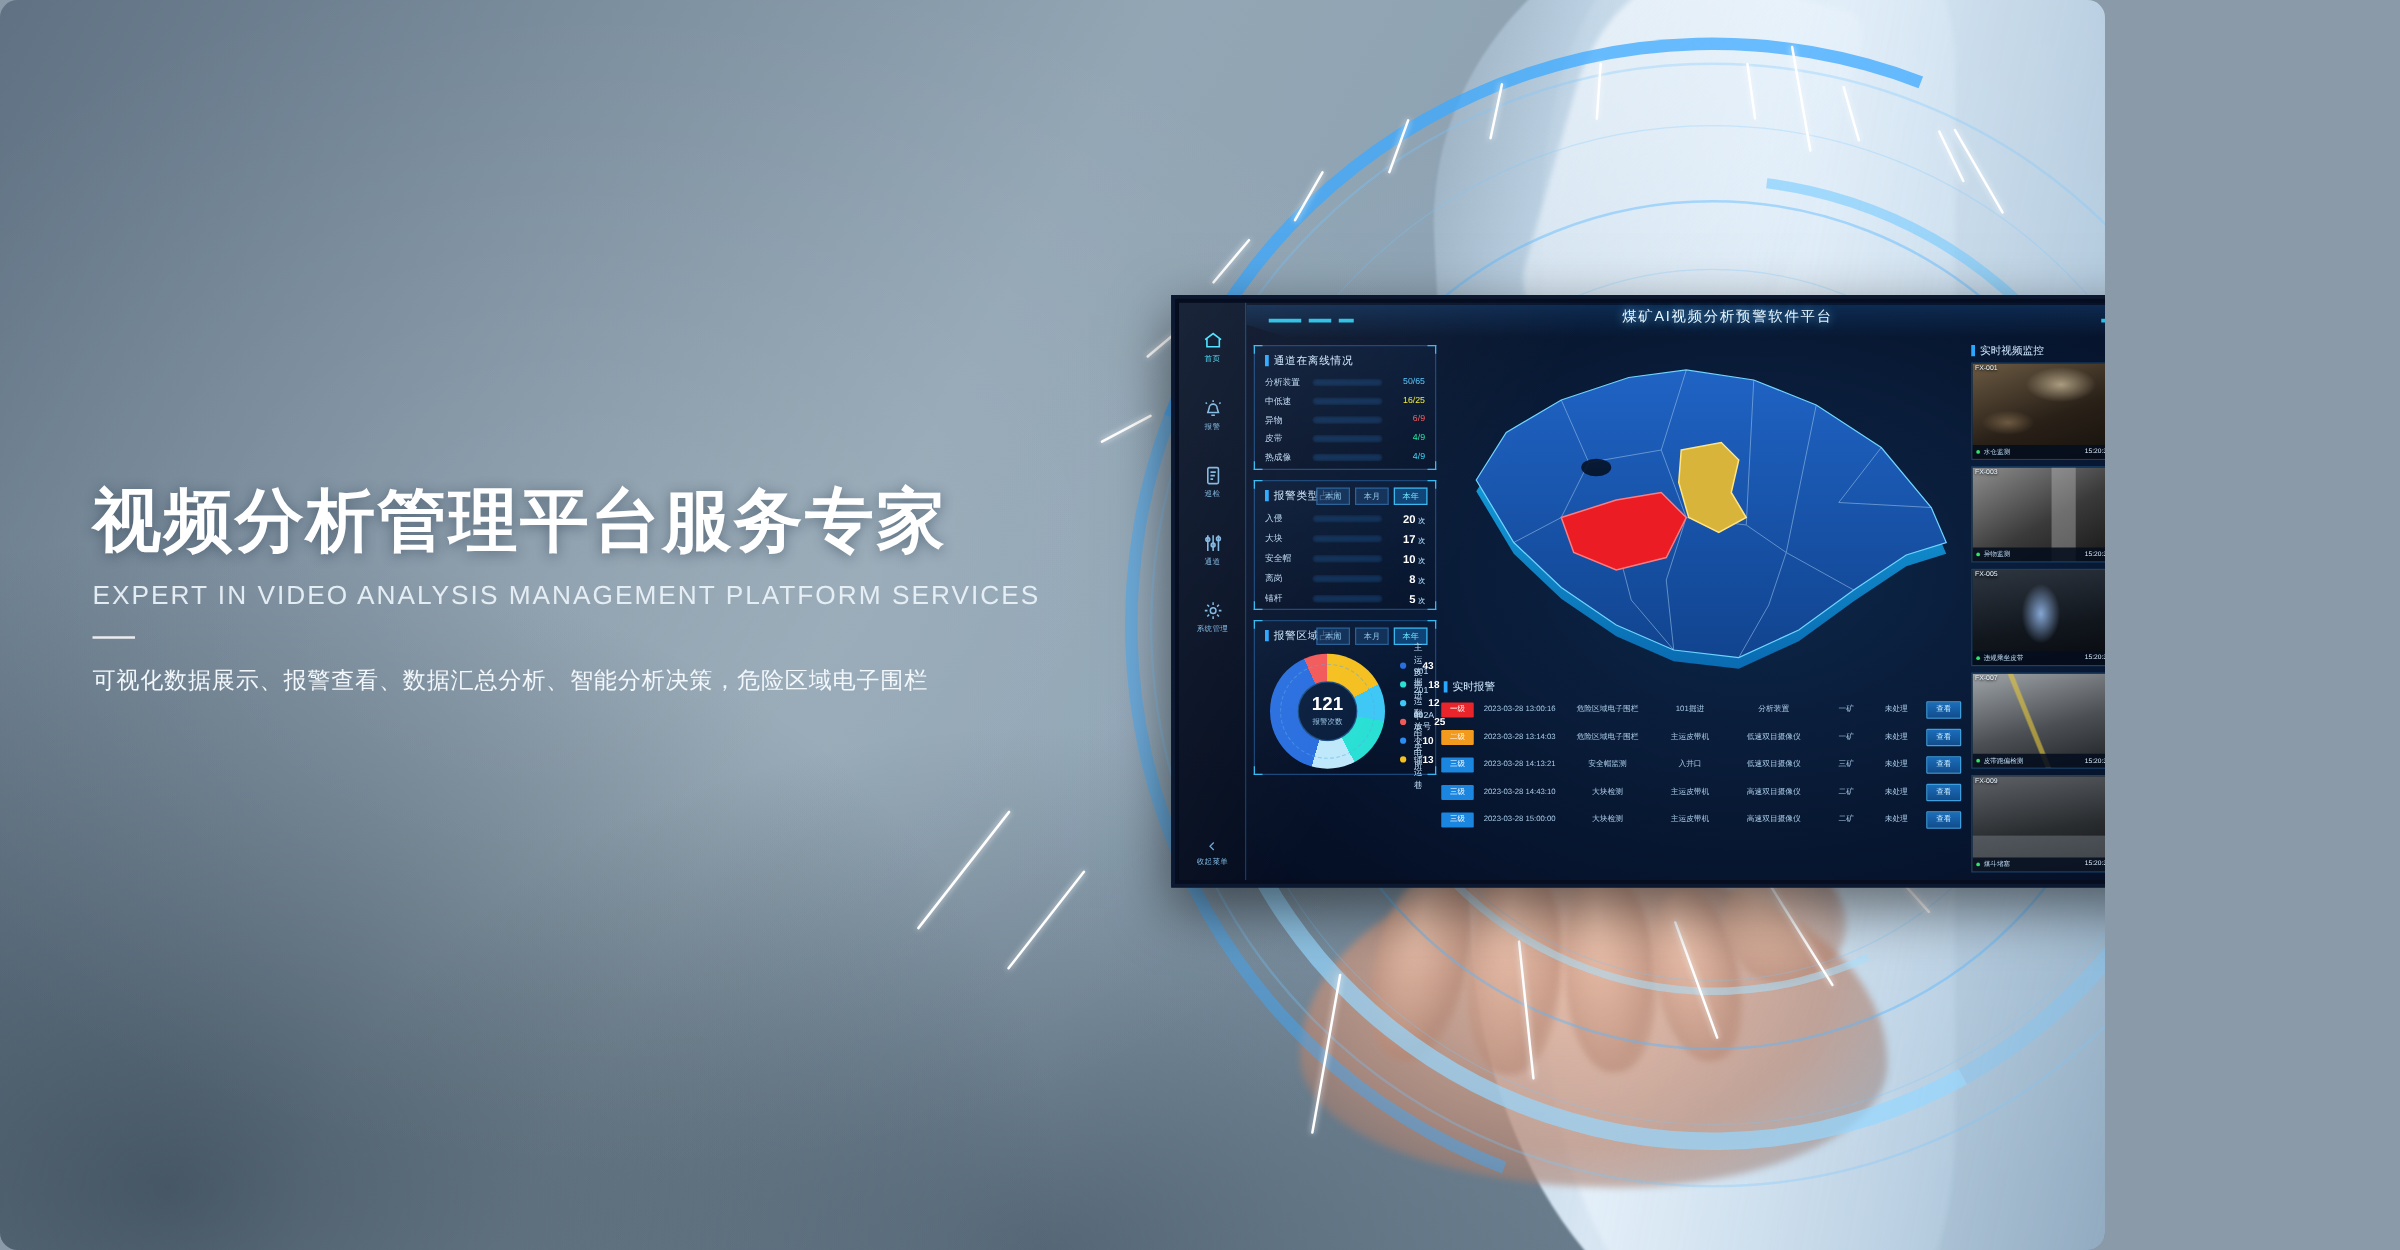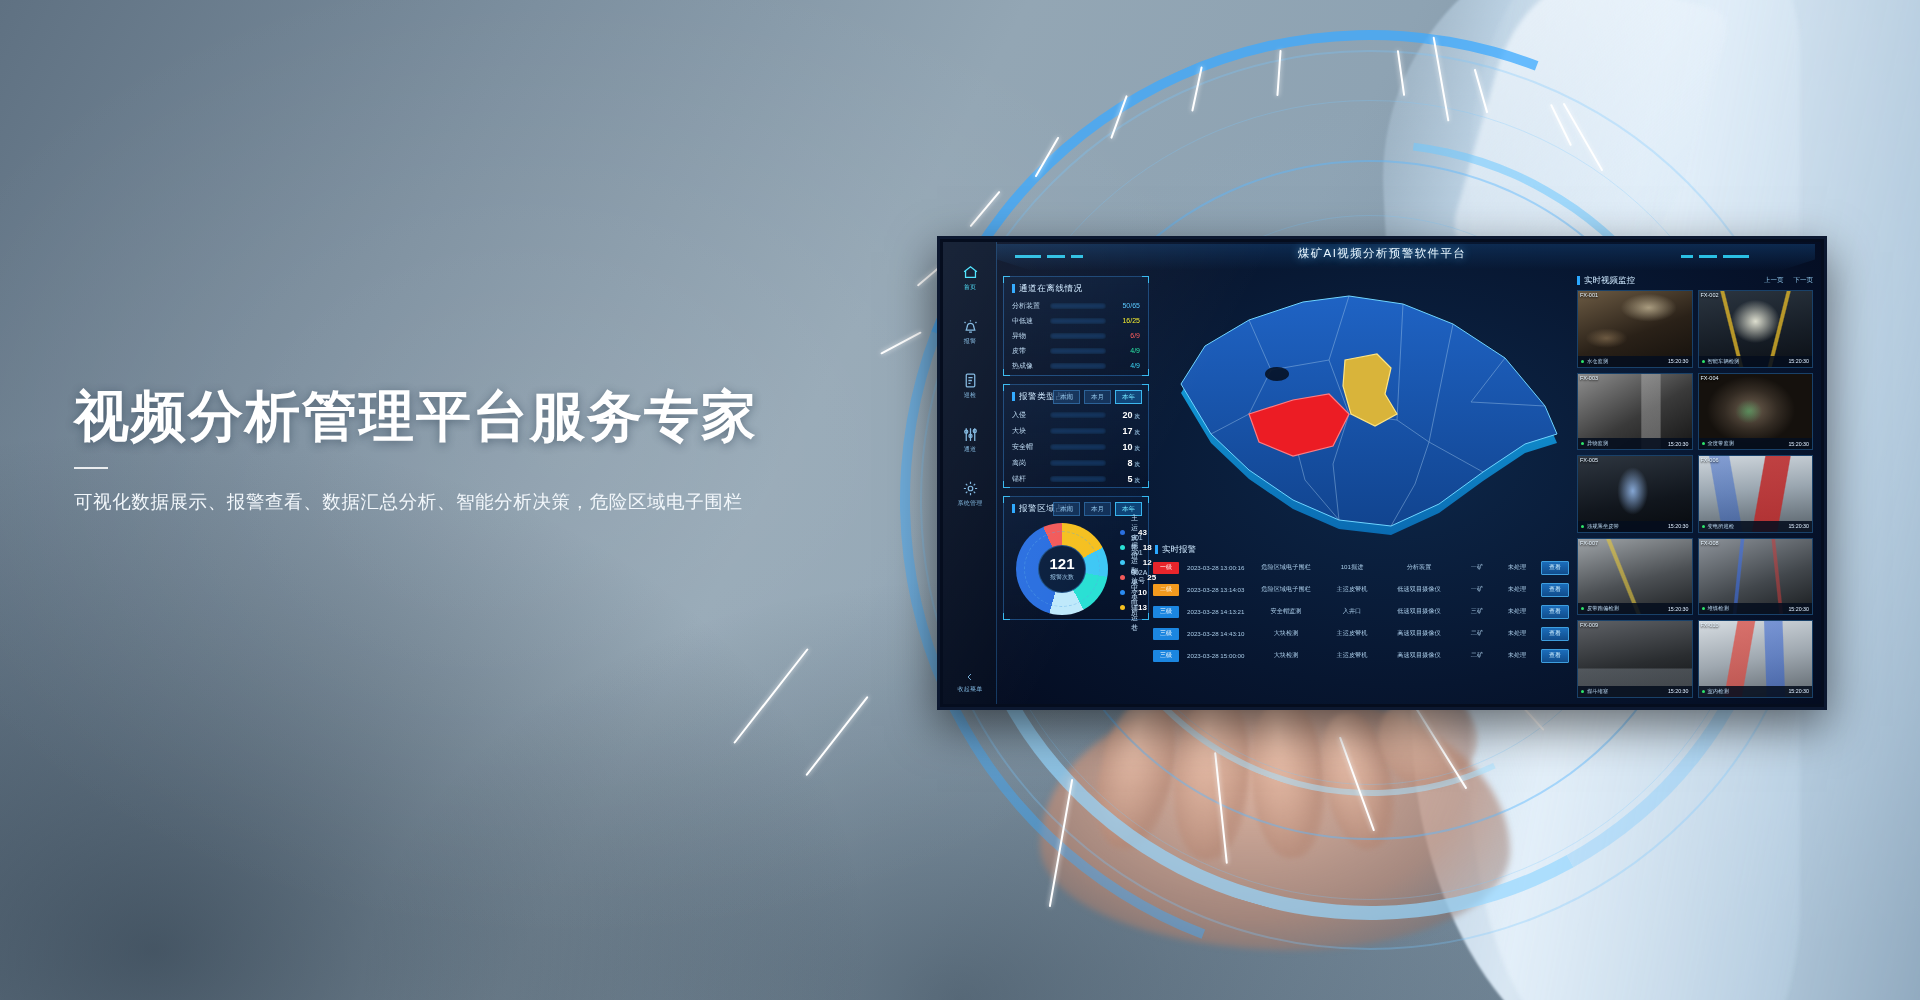--- a/index.html
+++ b/index.html
@@ -1,21 +1,21 @@
 <!DOCTYPE html>
 <html><head>
 <meta charset="utf-8">
 <style>
   * { margin:0; padding:0; box-sizing:border-box; }
   body {
     width:1920px; height:1000px; overflow:hidden;
     font-family:"Liberation Sans", sans-serif;
     background:#8a9aa8;
   }
-  #stage { position:relative; width:1920px; height:1000px; overflow:hidden; }
+  #stage { position:relative; width:1684px; height:1000px; overflow:hidden;border-radius:14px; }
 
   
   .bg-base{position:absolute;inset:0;
     background:
       radial-gradient(ellipse 900px 700px at 78% 52%, rgba(150,175,195,.55), rgba(0,0,0,0) 62%),
       radial-gradient(ellipse 700px 900px at 95% 40%, rgba(205,222,236,.75), rgba(0,0,0,0) 60%),
       linear-gradient(118deg,#5f7182 0%,#7b8e9e 22%,#93a6b4 42%,#8ea3b3 58%,#7d92a3 74%,#5d7080 100%);}
   .bg-vig{position:absolute;inset:0;
     background:
       radial-gradient(ellipse 1300px 900px at 30% 45%, rgba(255,255,255,.10), rgba(0,0,0,0) 55%),
@@ -629,17 +629,18 @@
         </div>
 
       </div>
     </div>
 
    </div>
   </div>
 
   <div class="copy">
     <div class="h1">视频分析管理平台服务专家</div>
+    <div class="h2">EXPERT IN VIDEO ANALYSIS MANAGEMENT PLATFORM SERVICES</div>
     <div class="rule"></div>
     <div class="h3">可视化数据展示、报警查看、数据汇总分析、智能分析决策，危险区域电子围栏</div>
   </div>
 
 </div>
 
 </body></html>

